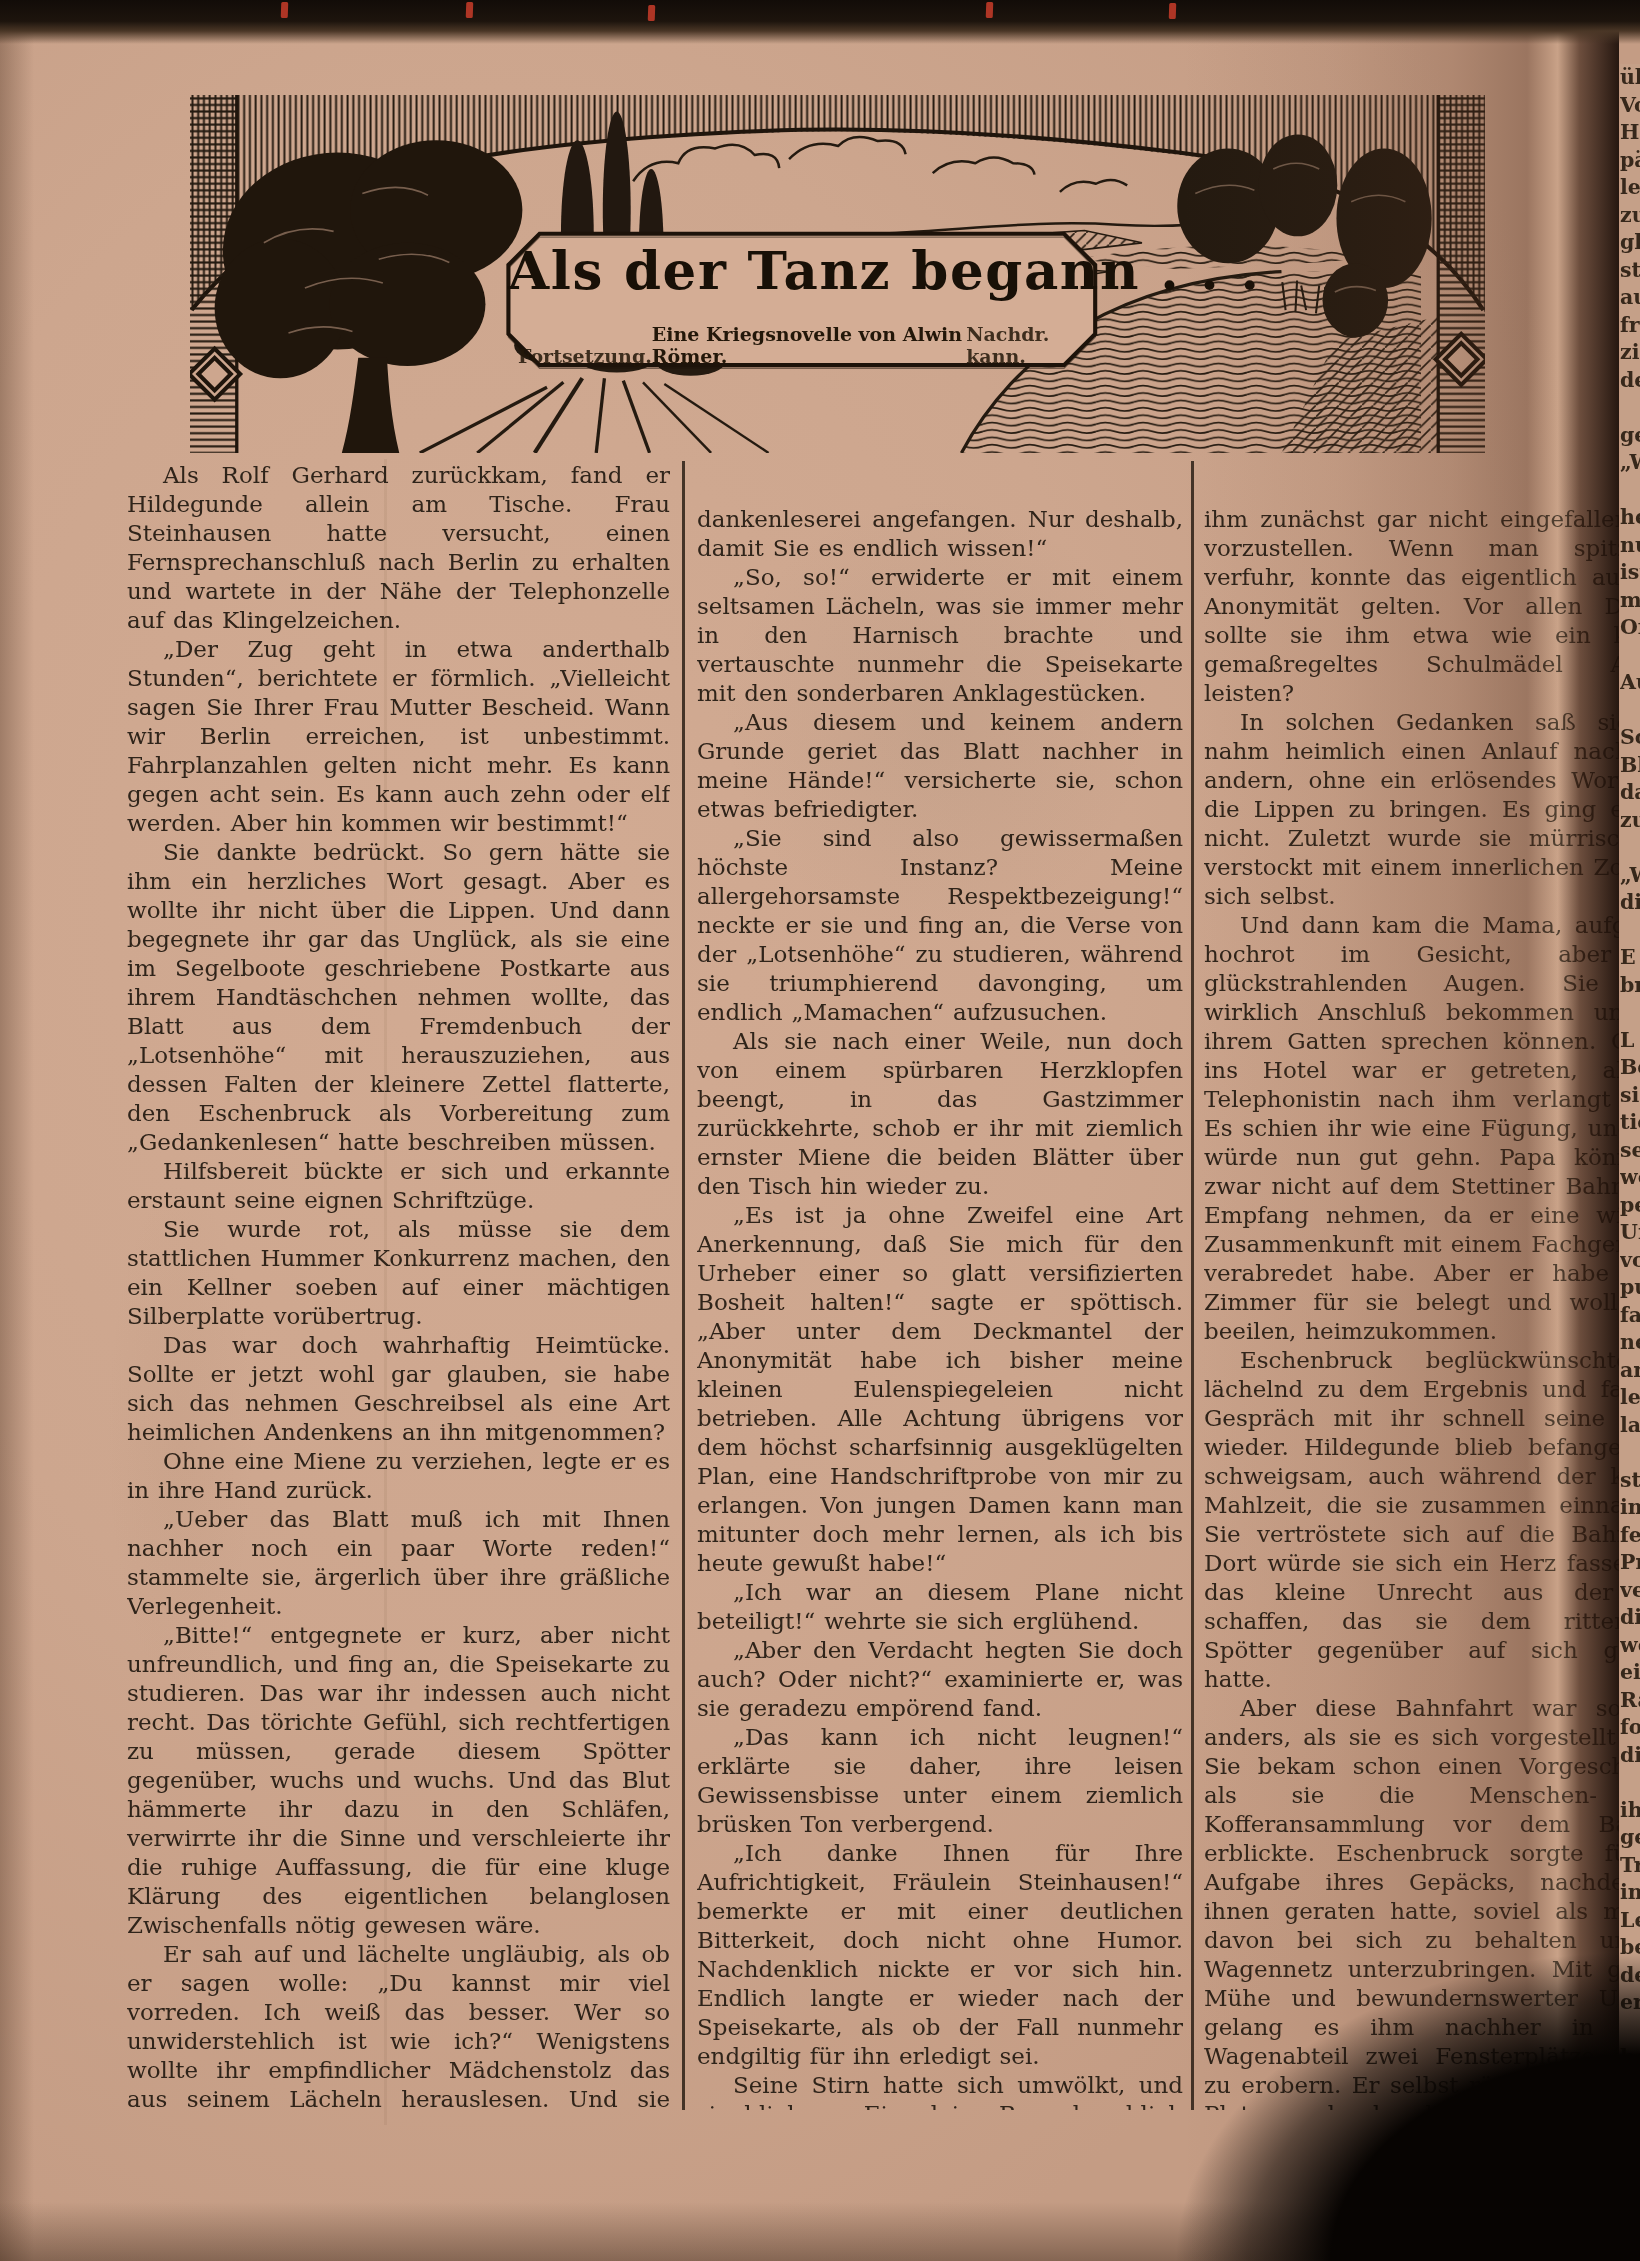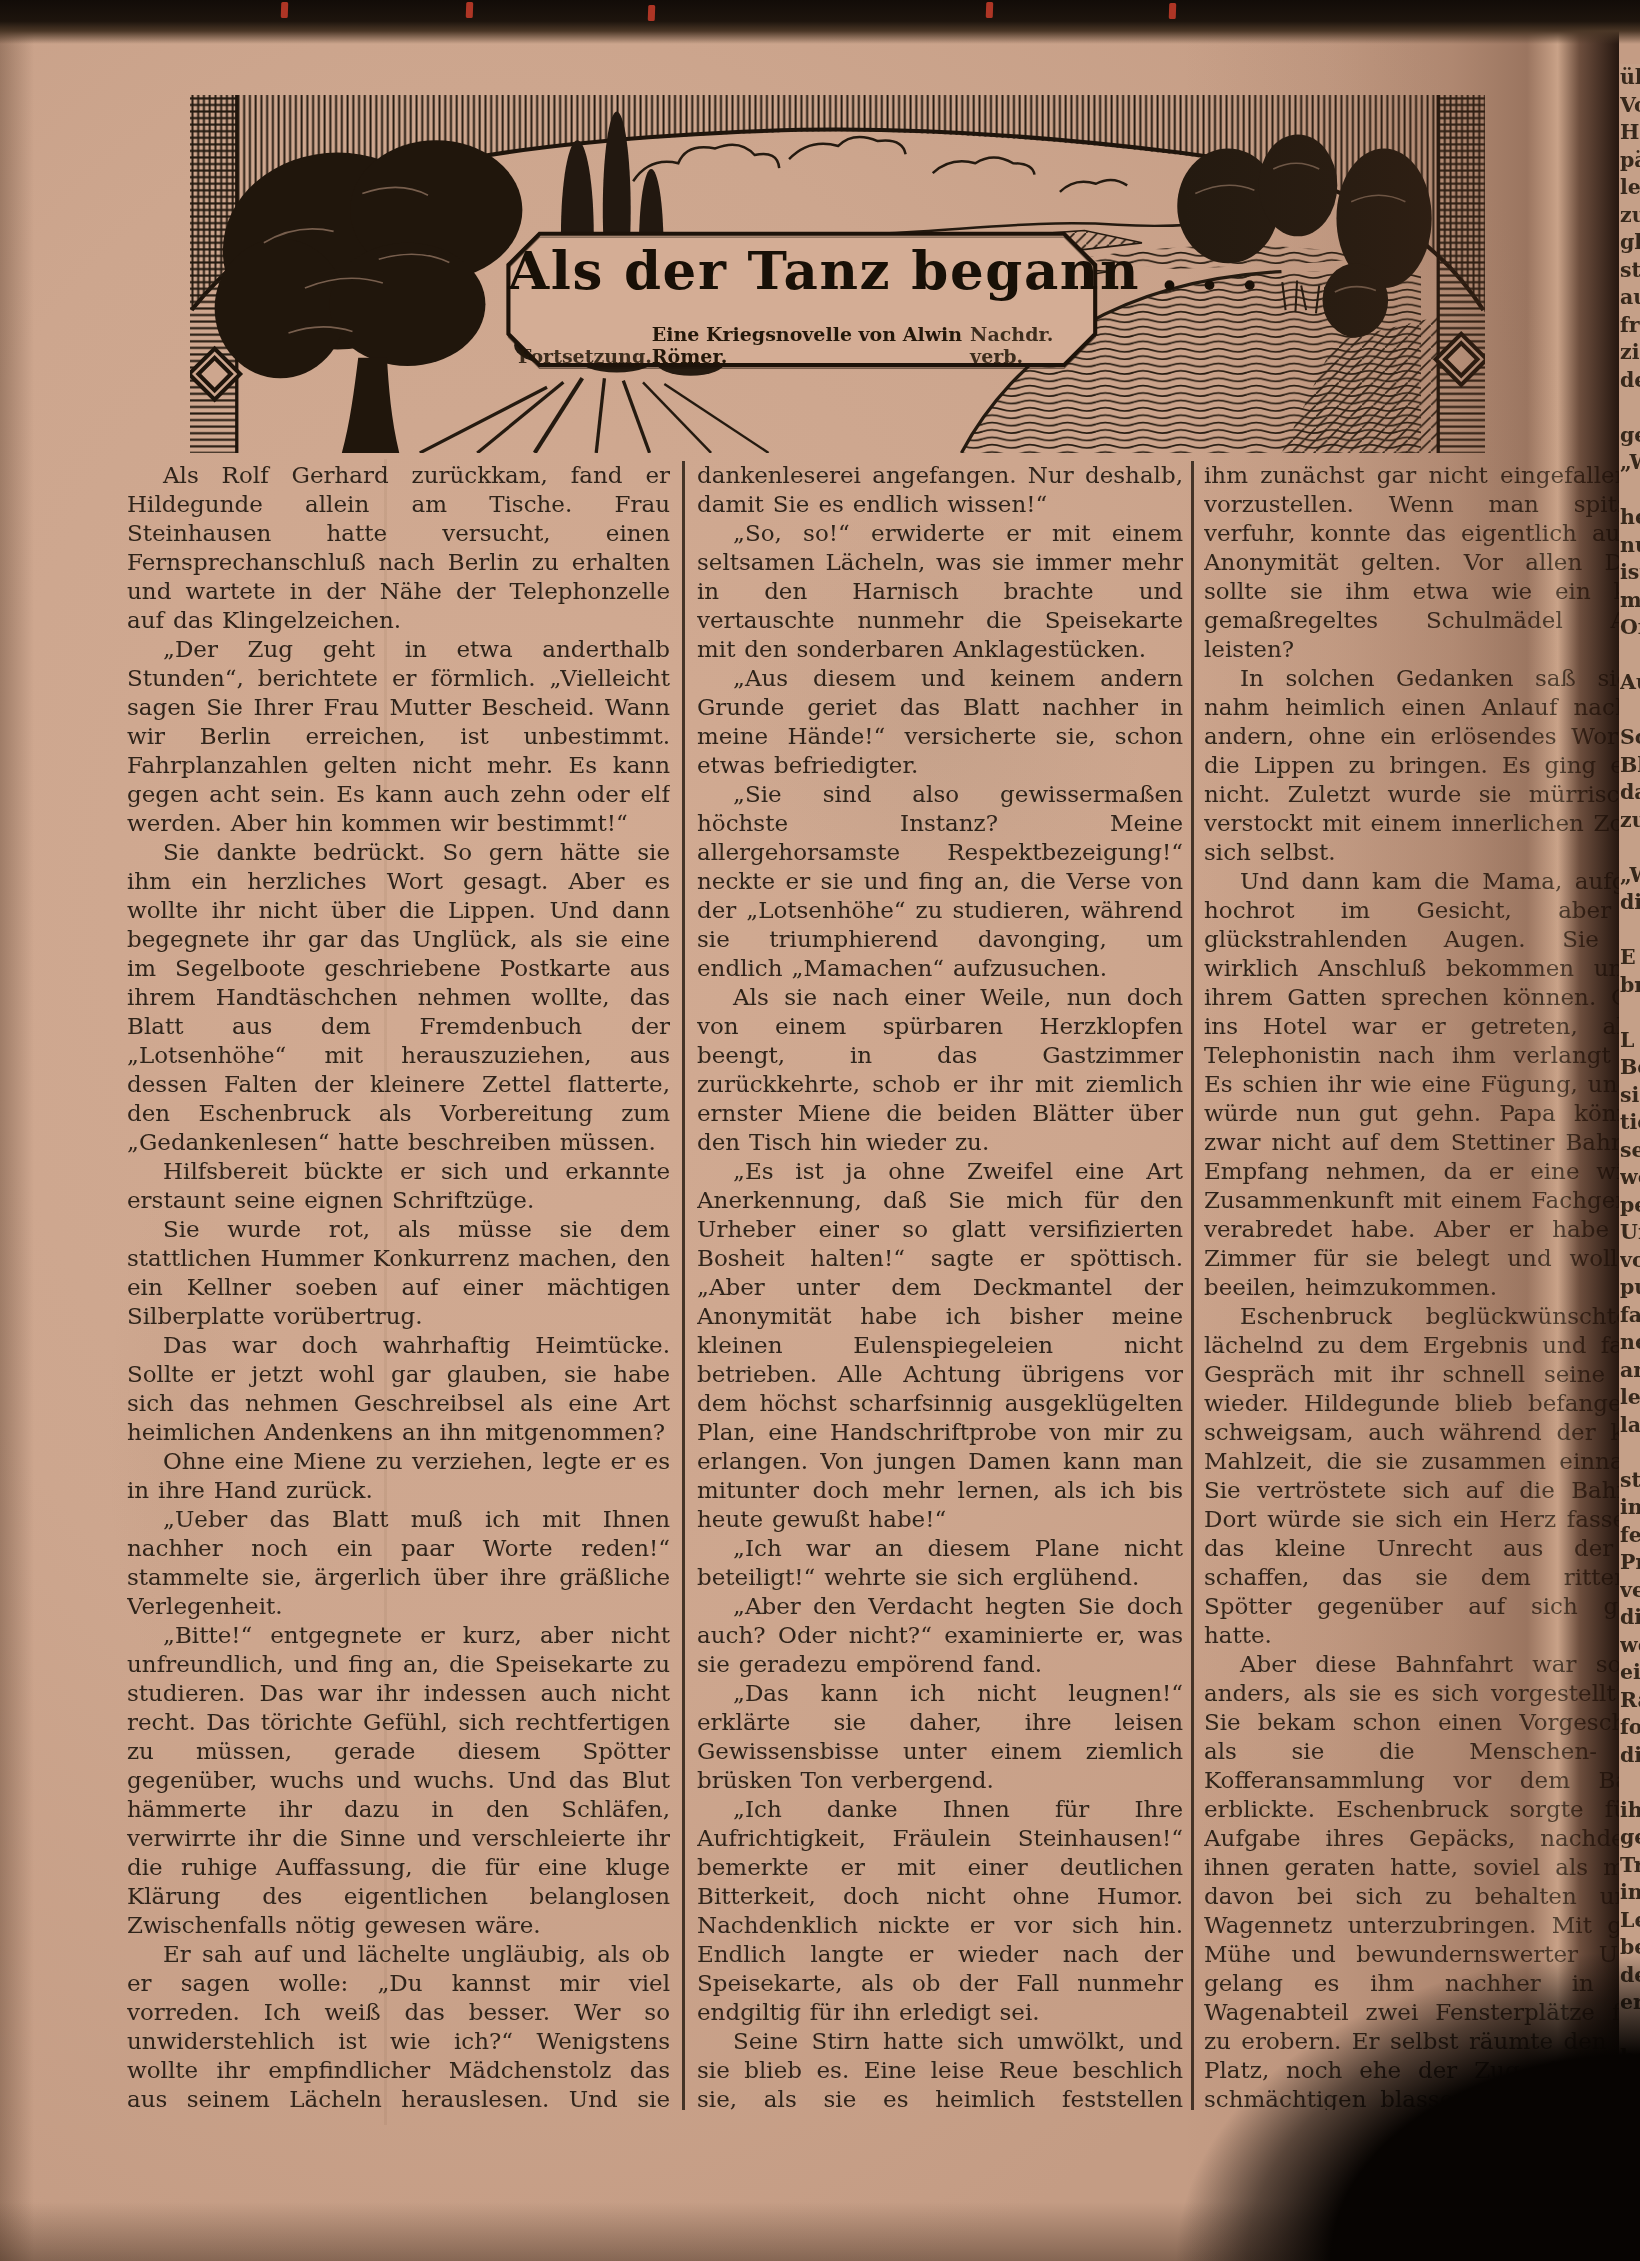--- a/index.html
+++ b/index.html
@@ -55,21 +55,21 @@
   .plaque-byline{position:absolute;left:328px;top:228px;width:568px;display:flex;
     align-items:flex-end;justify-content:space-between;color:#231709;}
   .plaque-byline .small{font-size:19px;font-weight:bold;opacity:.85;}
   .plaque-byline .mid{font-size:19px;font-weight:bold;}
 
   
   .columns{position:absolute;left:0;top:461px;width:1641px;height:1666px;}
   .col{position:absolute;top:0;overflow:hidden;color:#2f241a;
     font-size:23px;line-height:29px;text-align:justify;word-spacing:1.6px;}
   .col p{margin:0;text-indent:36px;}
-  .col p.noindent{text-indent:0;}
+  .col p.noindent{text-indent:0;margin-top:44px;}
   .col1{left:127px;width:543px;height:1649px;}
   .col2{left:697px;width:486px;height:1649px;}
   .col3{left:1204px;width:415px;height:1649px;}
   .col3 .inner{width:492px;}
   .rule{position:absolute;top:0;width:2.5px;height:1649px;background:#2b2015;opacity:.85;}
   .rule1{left:682px;}
   .rule2{left:1191px;}
 </style>
 </head>
 <body>
@@ -183,21 +183,21 @@
       </g>
       <polygon points="1395,300 1520,270 1520,436 1330,436" fill="url(#pd)"></polygon>
 
       <polygon points="426,169 1065,169 1103,207 1103,291 1065,329 426,329 388,291 388,207" fill="#d4ad95" stroke="#1d130a" stroke-width="5"></polygon>
       <polygon points="426,169 1065,169 1103,207 1103,291 1065,329 426,329 388,291 388,207" fill="none" stroke="#1d130a" stroke-width="1.5" transform="translate(0,4)" opacity=".5"></polygon>
     </svg>
     <div class="plaque-title">Als der Tanz begann . . .</div>
     <div class="plaque-byline">
       <span class="small">Fortsetzung.</span>
       <span class="mid">Eine Kriegsnovelle von Alwin Römer.</span>
-      <span class="small">Nachdr. verb.</span>
+      <span class="small">Nachdr. kann.</span>
     </div>
   </div>
 
   <div class="columns">
     <div class="col col1">
         <p>Als Rolf Gerhard zurückkam, fand er Hildegunde allein am Tische. Frau Steinhausen hatte versucht, einen Fernsprechanschluß nach Berlin zu erhalten und wartete in der Nähe der Telephonzelle auf das Klingelzeichen.</p>
         <p>„Der Zug geht in etwa anderthalb Stunden“, berichtete er förmlich. „Vielleicht sagen Sie Ihrer Frau Mutter Bescheid. Wann wir Berlin erreichen, ist unbestimmt. Fahrplanzahlen gelten nicht mehr. Es kann gegen acht sein. Es kann auch zehn oder elf werden. Aber hin kommen wir bestimmt!“</p>
         <p>Sie dankte bedrückt. So gern hätte sie ihm ein herzliches Wort gesagt. Aber es wollte ihr nicht über die Lippen. Und dann begegnete ihr gar das Unglück, als sie eine im Segelboote geschriebene Postkarte aus ihrem Handtäschchen nehmen wollte, das Blatt aus dem Fremdenbuch der „Lotsenhöhe“ mit herauszuziehen, aus dessen Falten der kleinere Zettel flatterte, den Eschenbruck als Vorbereitung zum „Gedankenlesen“ hatte beschreiben müssen.</p>
         <p>Hilfsbereit bückte er sich und erkannte erstaunt seine eignen Schriftzüge.</p>
         <p>Sie wurde rot, als müsse sie dem stattlichen Hummer Konkurrenz machen, den ein Kellner soeben auf einer mächtigen Silberplatte vorübertrug.</p>

